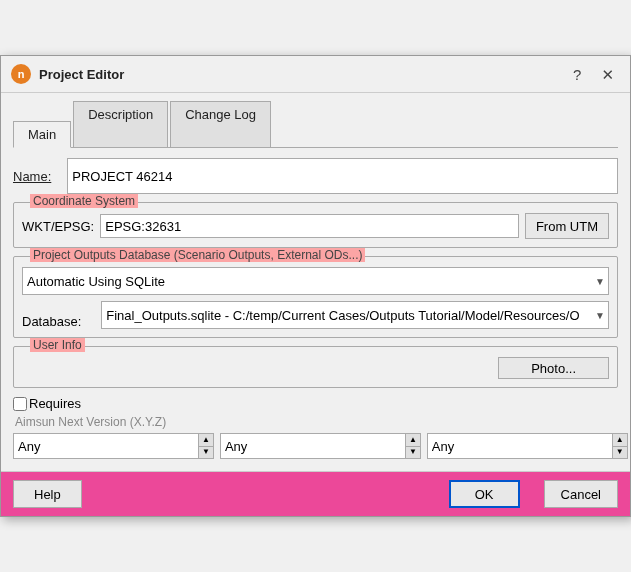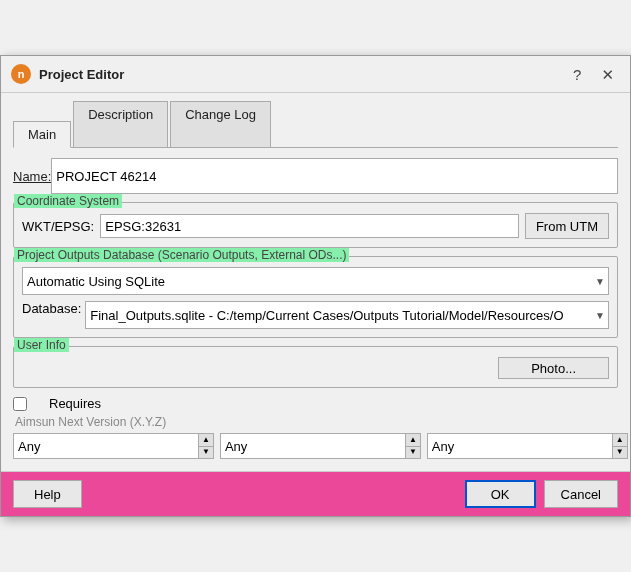--- a/index.html
+++ b/index.html
@@ -87,21 +87,21 @@
     
     .form-row {
       display: flex;
       align-items: center;
       margin-bottom: 8px;
     }
     .form-label {
       font-size: 13px;
       color: #222;
       white-space: nowrap;
-      margin-right: 0;
+      margin-right: 16px;
       text-decoration: underline;
     }
     .form-input {
       flex: 1;
       height: 36px;
       border: 1px solid #aaa;
       background: white;
       font-size: 13px;
       padding: 2px 4px;
       outline: none;
@@ -112,22 +112,22 @@
       border-radius: 2px;
       margin-bottom: 8px;
       padding: 4px 8px 8px 8px;
       position: relative;
     }
     .group-legend {
       font-size: 12px;
       color: #444;
       position: absolute;
       top: -9px;
-      left: 0;
-      background: #86efac;
+      left: 16px;
+      background: #fca5a5;
       padding: 0 3px;
     }
     .group-content {
       margin-top: 6px;
     }
     
     .wkt-row {
       display: flex;
       align-items: center;
       gap: 6px;
@@ -179,22 +179,22 @@
     .dropdown-arrow {
       position: absolute;
       right: 4px;
       pointer-events: none;
       font-size: 10px;
       color: #555;
     }
     
     .db-row {
       display: flex;
-      align-items: flex-start;
-      gap: 0;
+      align-items: flex-end;
+      gap: 16px;
     }
     .db-label {
       font-size: 13px;
       white-space: nowrap;
       margin-right: 4px;
     }
     
     .user-grid {
       display: grid;
       grid-template-columns: auto 1fr auto 1fr;
@@ -222,21 +222,21 @@
       padding: 0 32px;
       border: 1px solid #aaa;
       background: #e8e8e8;
       font-size: 13px;
       cursor: pointer;
     }
     
     .requires-row {
       display: flex;
       align-items: center;
-      gap: 22px;
+      gap: 2px;
       margin-bottom: 4px;
     }
     .requires-checkbox {
       width: 14px;
       height: 14px;
       cursor: pointer;
     }
     .version-label {
       font-size: 12px;
       color: #888;
@@ -295,21 +295,21 @@
     .help-btn {
       height: 28px;
       padding: 0 20px;
       border: 1px solid #aaa;
       background: #e8e8e8;
       font-size: 13px;
       cursor: pointer;
     }
     .footer-right {
       display: flex;
-      gap: 8px;
+      gap: 24px;
     }
     .ok-btn {
       height: 28px;
       padding: 0 24px;
       border: 2px solid #0055cc;
       background: #e8e8e8;
       font-size: 13px;
       cursor: pointer;
     }
     .cancel-btn {

